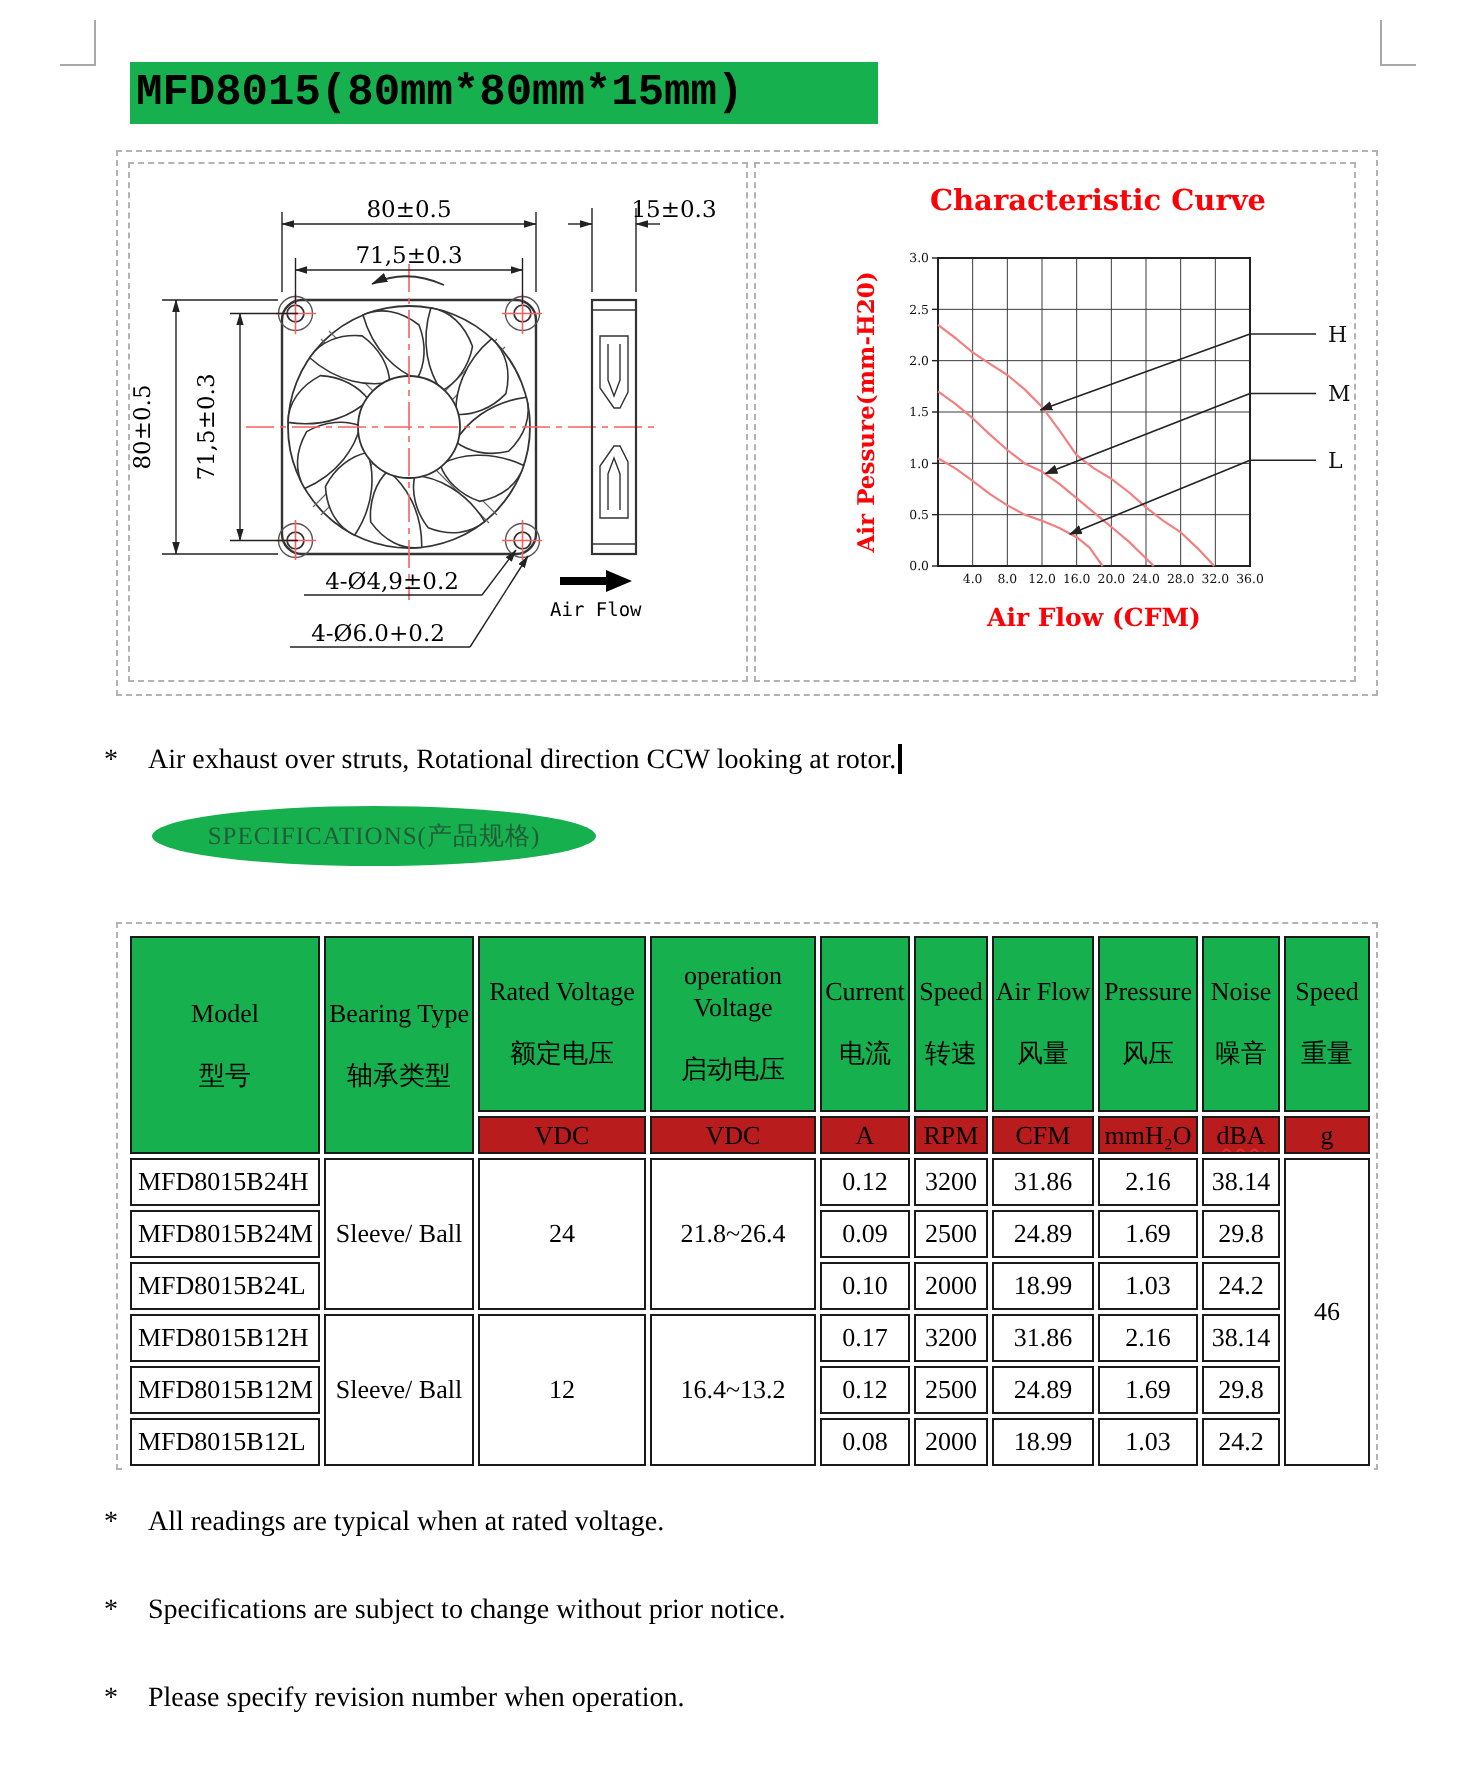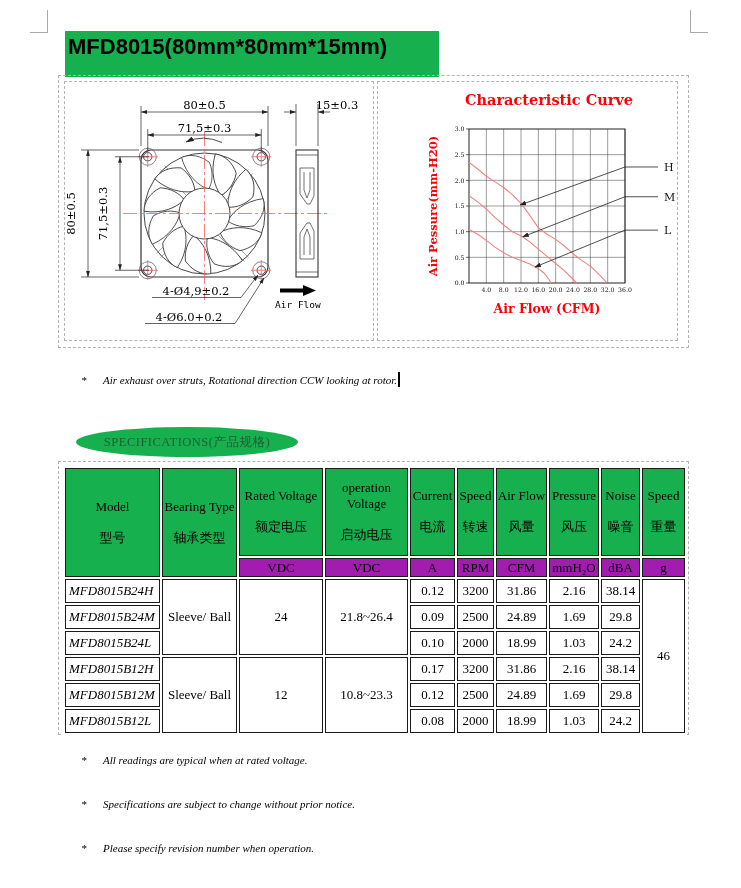--- a/index.html
+++ b/index.html
@@ -6,48 +6,48 @@
   body{
     width:741px;height:888px;position:relative;background:#ffffff;
     font-family:"Liberation Serif","DejaVu Serif",serif;color:#000;
     overflow:hidden;
   }
   .abs{position:absolute;}
   
   .crop{position:absolute;background:#a8a8a8;}
   
   #title-bar{
-    left:65px;top:31px;width:371px;height:46px;background:#17b04e;
-    font-family:Liberation Sans, sans-serif;
+    left:65px;top:31px;width:371px;height:31px;background:#17b04e;
+    font-family:Liberation Mono, monospace;
     font-weight:bold;font-size:22px;line-height:31px;color:#000;
     padding-left:3px;letter-spacing:0px;white-space:nowrap;
   }
   
   .dashed{position:absolute;border:1px dashed #b3b3b3;}
   
-  .note-line{position:absolute;left:81px;font-size:11px;white-space:pre;font-style:italic;}
+  .note-line{position:absolute;left:52px;font-size:14px;white-space:pre;}
   .note-line .mark{display:inline-block;width:22px;}
   #text-cursor{display:inline-block;width:2px;height:15px;background:#000;vertical-align:-3px;margin-left:1px;}
   
   #spec-badge{
-    left:76px;top:427px;width:222px;height:30px;background:#17b04e;
+    left:76px;top:403px;width:222px;height:30px;background:#17b04e;
     border-radius:50%;text-align:center;line-height:30px;
     font-size:12.5px;color:#215c38;letter-spacing:.5px;
   }
   
   #spec-table-wrap{left:63px;top:466px;}
   table{border-collapse:separate;border-spacing:2px;table-layout:fixed;width:618px;background:#fff;}
   td,th{border:1px solid #1a1a1a;font-weight:normal;font-size:13px;text-align:center;padding:0;overflow:hidden;}
   th.hdr{background:#17b04e;color:#000;}
   th.hdr .cn{margin-top:14px;}
   tr.hdr-row th{height:86px;vertical-align:middle;}
-  tr.unit-row th{height:17px;background:#a21caf;}
+  tr.unit-row th{height:17px;background:#b91c1c;}
   th.sq{text-decoration:underline wavy #e03030 1px;text-underline-offset:2px;text-align:center;}
   tr.data-row td{height:22px;}
-  td.model-cell{text-align:left;padding-left:3px;white-space:nowrap;font-style:italic;}
+  td.model-cell{text-align:left;padding-left:3px;white-space:nowrap;}
   svg text{font-family:"DejaVu Serif","Liberation Serif",serif;}
   svg text.mono{font-family:"DejaVu Sans Mono","Liberation Mono",monospace;}
 </style>
 </head>
 <body>
 
 <div class="crop" style="left:47px;top:10px;width:1px;height:23px;"></div>
 <div class="crop" style="left:30px;top:32px;width:17px;height:1px;"></div>
 <div class="crop" style="left:690px;top:10px;width:1px;height:23px;"></div>
 <div class="crop" style="left:691px;top:32px;width:17px;height:1px;"></div>
@@ -344,21 +344,21 @@
     <td>0.10</td>
     <td>2000</td>
     <td>18.99</td>
     <td>1.03</td>
     <td>24.2</td>
   </tr>
   <tr class="data-row">
     <td class="model-cell">MFD8015B12H</td>
     <td rowspan="3">Sleeve/ Ball</td>
     <td rowspan="3">12</td>
-    <td rowspan="3">10.8~23.3</td>
+    <td rowspan="3">16.4~13.2</td>
     <td>0.17</td>
     <td>3200</td>
     <td>31.86</td>
     <td>2.16</td>
     <td>38.14</td>
   </tr>
   <tr class="data-row">
     <td class="model-cell">MFD8015B12M</td>
     <td>0.12</td>
     <td>2500</td>

